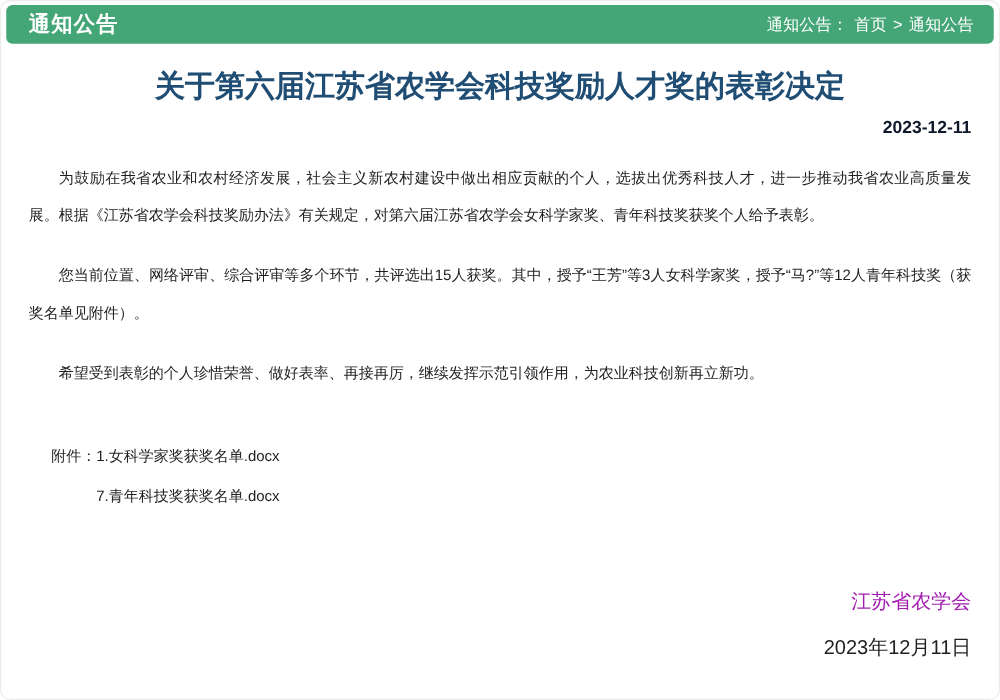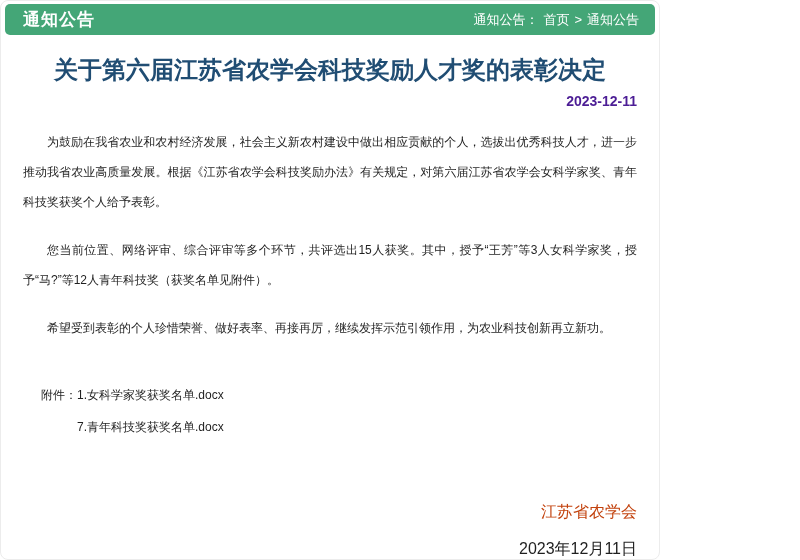--- a/index.html
+++ b/index.html
@@ -3,21 +3,21 @@
 <meta charset="utf-8">
 <style>
   * { margin: 0; padding: 0; box-sizing: border-box; }
   html, body { background: #fff; }
   body {
     font-family: "Liberation Sans", "DejaVu Sans", sans-serif;
     width: 800px; height: 560px;
   }
   .page {
     position: relative;
-    width: 660px; height: 560px;
+    width: 800px; height: 560px;
     background: #ffffff;
     border: 1px solid #ececec;
     border-radius: 8px;
     overflow: hidden;
   }
   .header-bar {
     margin: 3px 4px 0 4px;
     height: 31px;
     background: #44a677;
     border-radius: 5px;
@@ -50,21 +50,21 @@
     font-size: 24px;
     line-height: 34px;
     font-weight: bold;
     color: #204d73;
   }
   .article-date {
     margin-top: 6px;
     text-align: right;
     font-size: 14px;
     font-weight: 600;
-    color: #4c1d95;
+    color: #0f172a;
   }
   .body-text { margin-top: 6px; }
   .body-text p {
     font-size: 12px;
     line-height: 30px;
     color: #1f1f1f;
     text-indent: 2em;
     text-align: justify;
     margin: 18px 0;
   }
@@ -75,21 +75,21 @@
     padding-left: 18px;
     font-size: 12px;
     color: #1f1f1f;
   }
   .att-label { white-space: nowrap; line-height: 32px; }
   .att-items div { line-height: 32px; }
   .att-item { cursor: pointer; }
   .signature { margin-top: 58px; text-align: right; }
   .signature .org {
     font-size: 16px;
-    color: #c2410c;
+    color: #a21caf;
     line-height: 22px;
   }
   .signature .sig-date {
     margin-top: 15px;
     font-size: 16px;
     color: #1f1f1f;
     line-height: 22px;
   }
 </style>
 </head>

